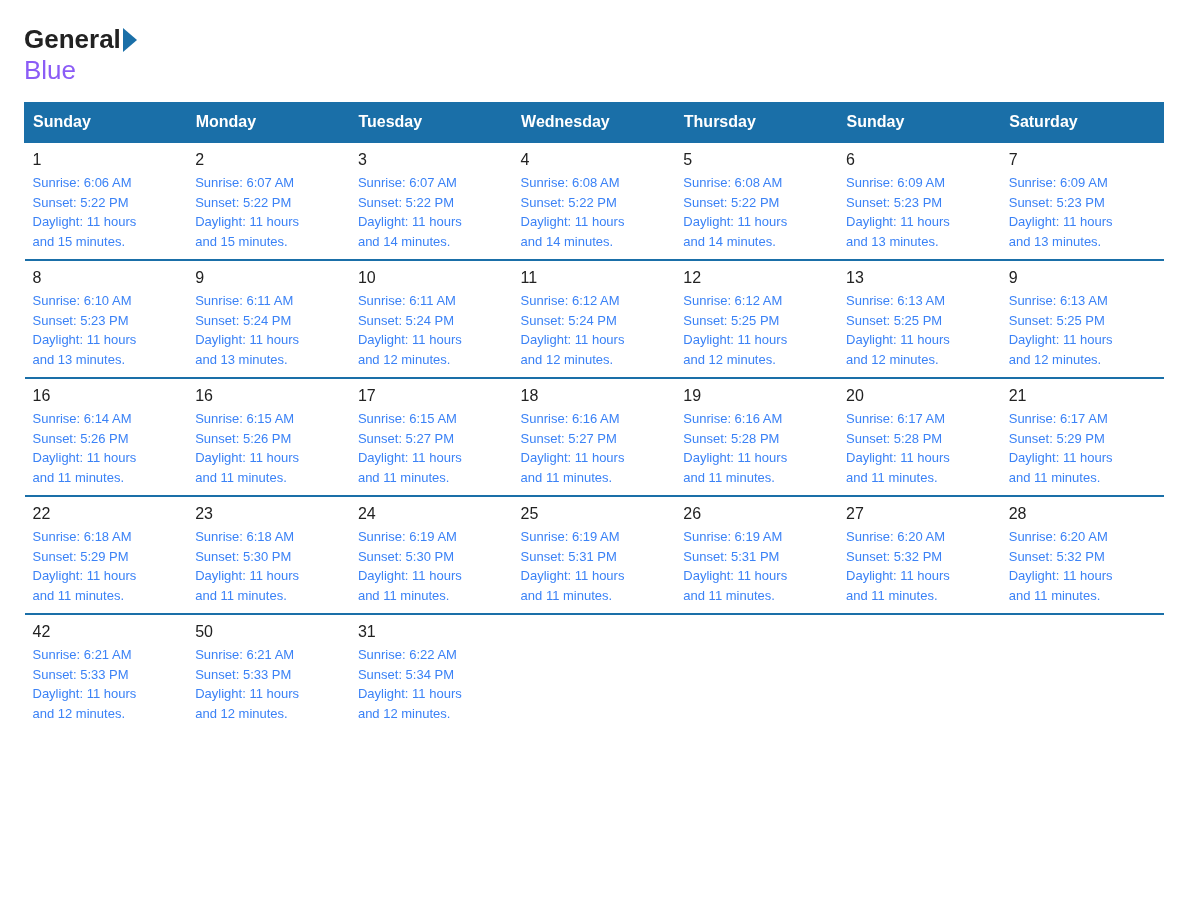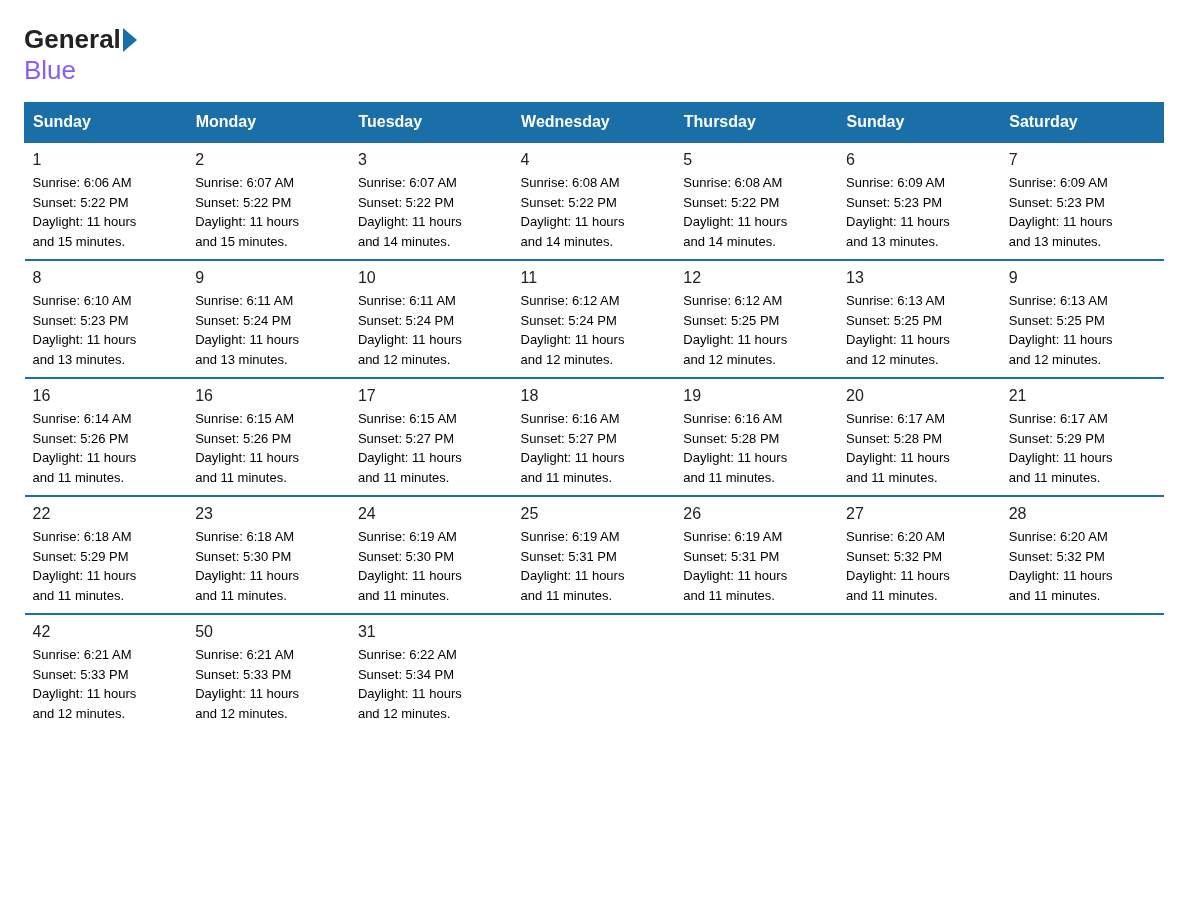--- a/index.html
+++ b/index.html
@@ -88,21 +88,21 @@
     }
     .day-num {
       font-size: 16px;
       font-weight: normal;
       margin-bottom: 4px;
       display: block;
     }
     .day-info {
       font-size: 13px;
       line-height: 1.5;
-      color: #000000;
+      color: #3b82f6;
     }
     .empty-cell {
       background: #fff;
     }
   </style>
 </head>
 <body>
 
 <div class="header">
   <div class="logo">

